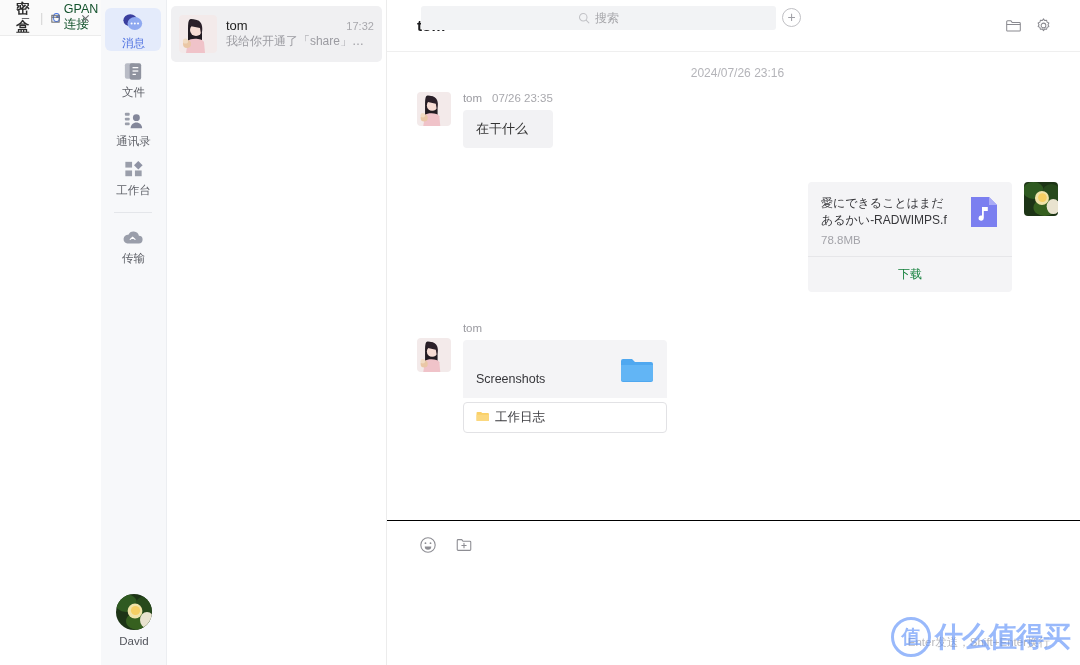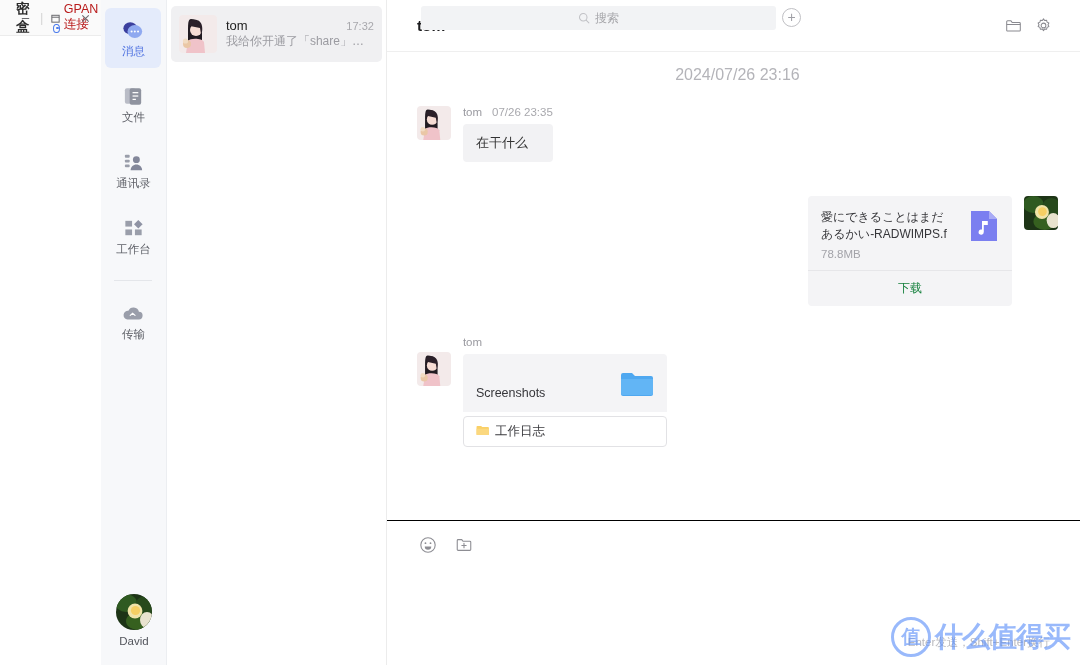--- a/index.html
+++ b/index.html
@@ -15,21 +15,21 @@
   .titlebar {
     height: 36px; flex: 0 0 36px;
     background: #fafafa;
     border-bottom: 1px solid #ececec;
     display: flex; align-items: center;
     position: relative;
   }
   .brand-wrap { display: flex; align-items: center; padding-left: 16px; gap: 10px; }
   .brand-name { font-size: 13.5px; color: #2b2b2b; font-weight: 700; letter-spacing: .5px; }
   .brand-sep { color: #d6d6d6; font-size: 13px; }
-  .gpan { display: flex; align-items: flex-end; gap: 4px; color: #b91c1c; font-size: 12.5px; cursor: pointer; }
+  .gpan { display: flex; align-items: center; gap: 4px; color: #14532d; font-size: 12.5px; cursor: pointer; }
   .gpan-dot {
     width: 9px; height: 9px; border-radius: 50%;
     border: 1.6px solid #4b7bec; position: relative; display: inline-block;
   }
   .gpan-dot::after {
     content: ""; position: absolute; left: 1.6px; top: 1.6px;
     width: 2.6px; height: 2.6px; border-radius: 50%; background: #4b7bec;
   }
   .search-zone {
     position: absolute; left: 421px; top: 6px; width: 355px; height: 24px;
@@ -53,21 +53,21 @@
   .body { flex: 1; display: flex; min-height: 0; }
 
   
   .rail {
     width: 66px; flex: 0 0 66px; background: #f7f8fa;
     border-right: 1px solid #eceef1;
     display: flex; flex-direction: column; align-items: center;
     padding-top: 8px; position: relative;
   }
   .rail-item {
-    width: 56px; height: 60px; border-radius: 6px; margin-bottom: 6px;
+    width: 56px; height: 43px; border-radius: 6px; margin-bottom: 6px;
     display: flex; flex-direction: column; align-items: center; justify-content: center;
     gap: 4px; cursor: pointer;
   }
   .rail-item.active { background: #e4ebfb; }
   .rail-item.active .rail-label { color: #4b6fe0; }
   .rail-label { font-size: 11.5px; color: #5f6168; line-height: 1; }
   .rail-ico { height: 24px; display: flex; align-items: flex-end; }
   .rail-divider { width: 38px; height: 1px; background: #e4e6ea; margin: 8px 0 10px; }
   .rail-user {
     position: absolute; bottom: 18px; left: 0; width: 66px;
@@ -99,21 +99,21 @@
   
   .conv { flex: 1; display: flex; flex-direction: column; min-width: 0; background: #fff; }
   .conv-head {
     height: 52px; flex: 0 0 52px; border-bottom: 1px solid #efefef;
     display: flex; align-items: center; padding: 0 22px 0 30px;
   }
   .conv-title { font-size: 15.5px; color: #1d1d1f; font-weight: 700; flex: 1; }
   .head-ico { width: 30px; height: 30px; display: flex; align-items: center; justify-content: center; cursor: pointer; color: #8a8a90; }
 
   .msgs { flex: 1; overflow: hidden; padding: 14px 22px 0 30px; position: relative; }
-  .datesep { text-align: center; font-size: 16px; color: #b4b4b9; margin-bottom: 22px; }
+  .datesep { text-align: center; font-size: 12px; color: #b4b4b9; margin-bottom: 12px; }
 
   .msg { display: flex; gap: 12px; margin-bottom: 14px; }
   .msg.out { flex-direction: row-reverse; }
   .msg-col { display: flex; flex-direction: column; max-width: 560px; }
   .msg.out .msg-col { align-items: flex-end; }
   .meta { font-size: 11.5px; color: #a8a8ad; margin-bottom: 6px; display: flex; gap: 10px; }
   .meta .nm { color: #9a9aa0; }
   .bubble {
     background: #f2f2f4; border-radius: 4px; padding: 9px 13px;
     font-size: 13px; color: #333; line-height: 1.5;

